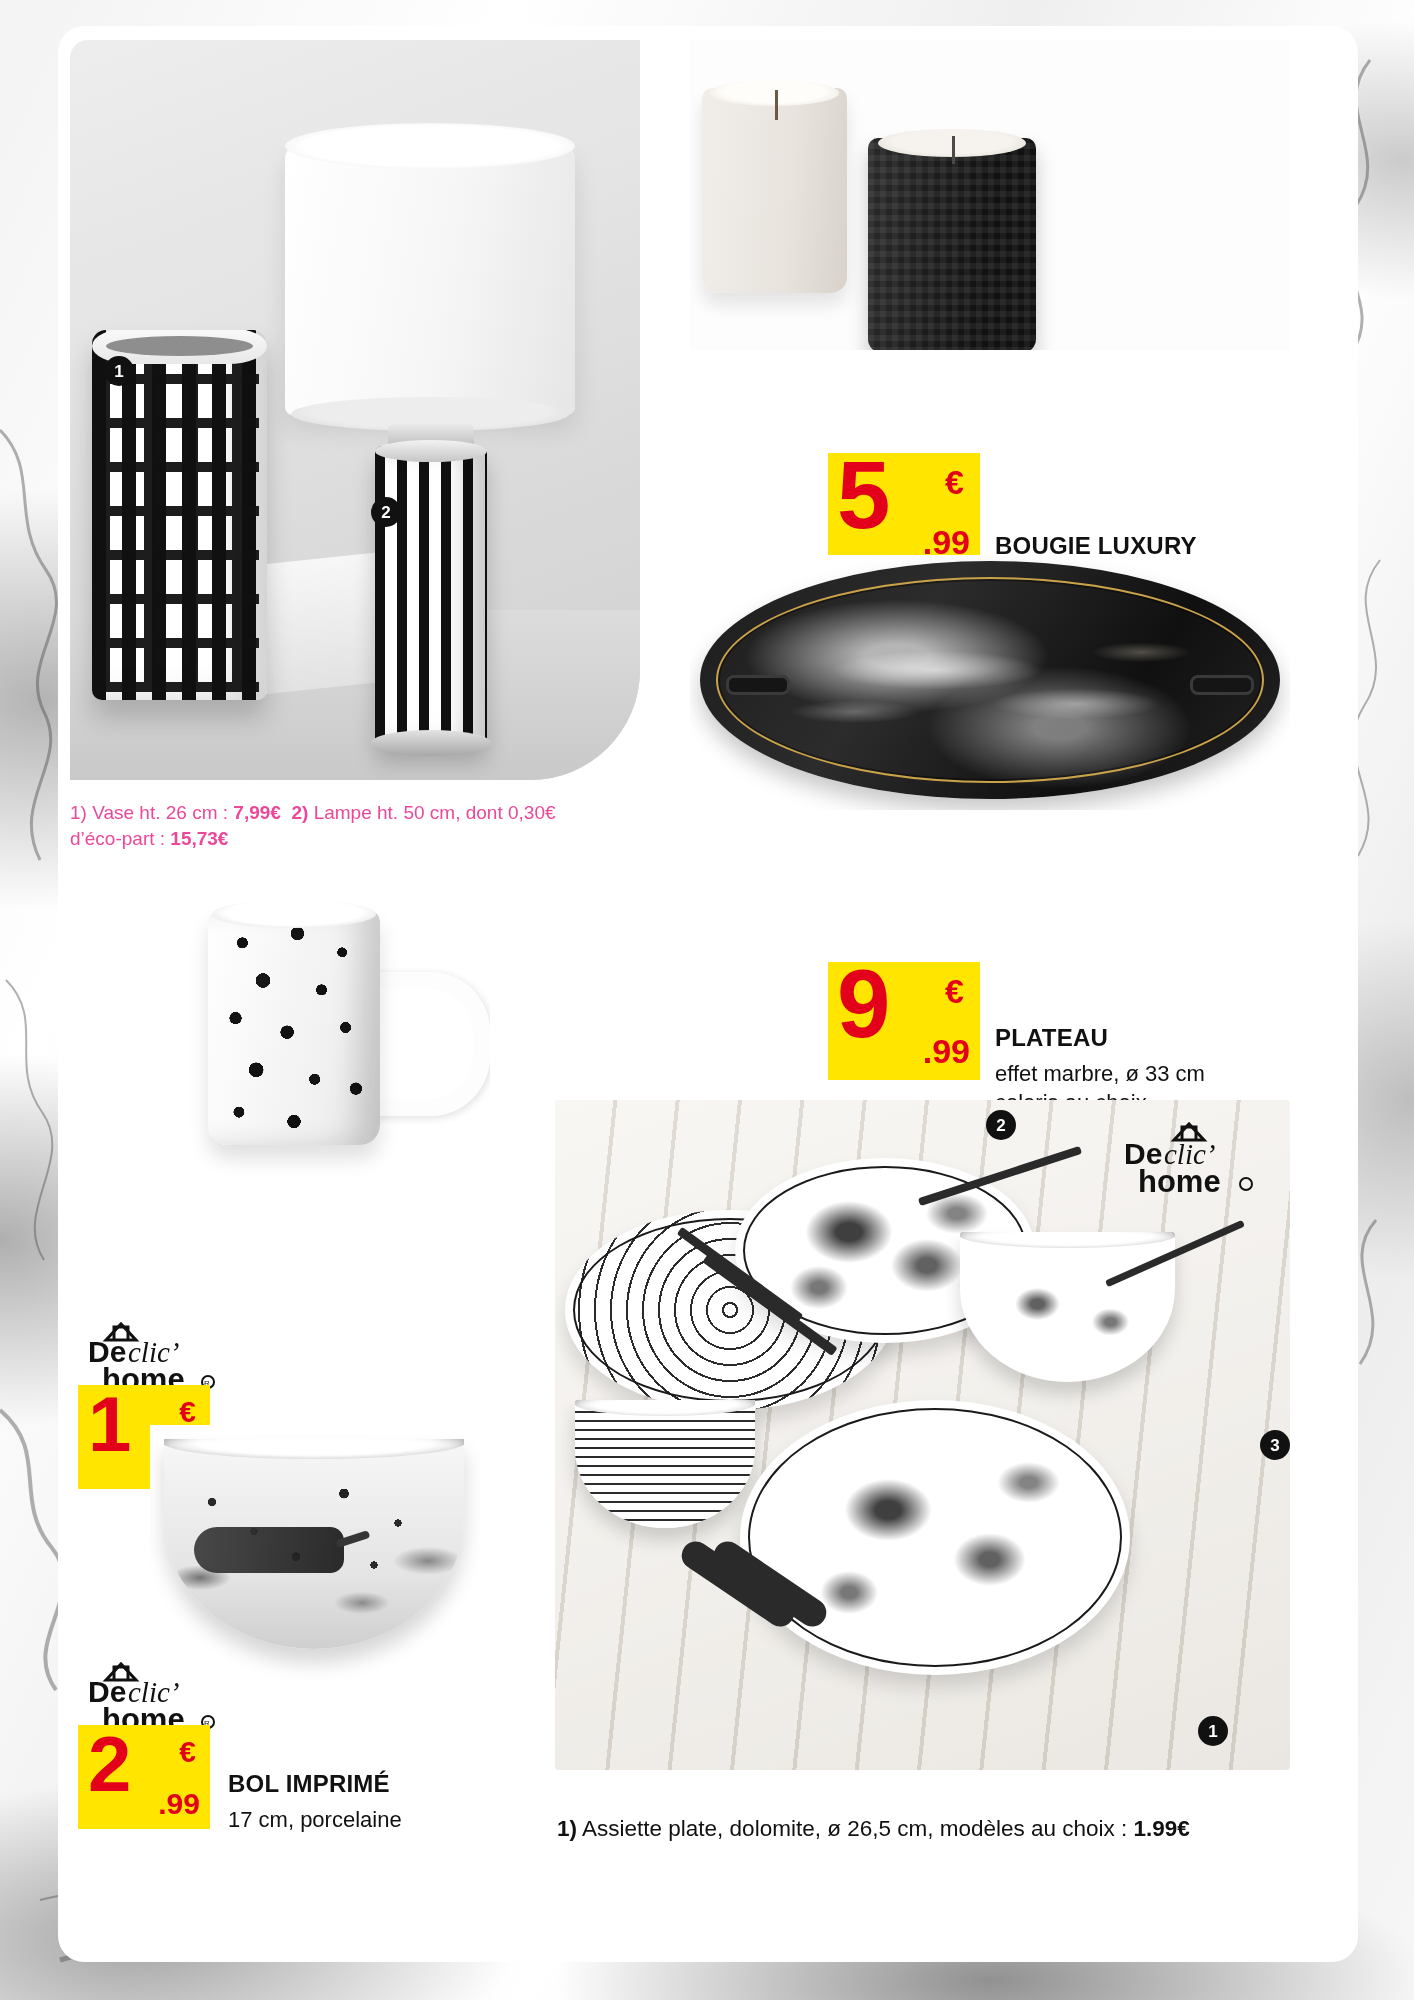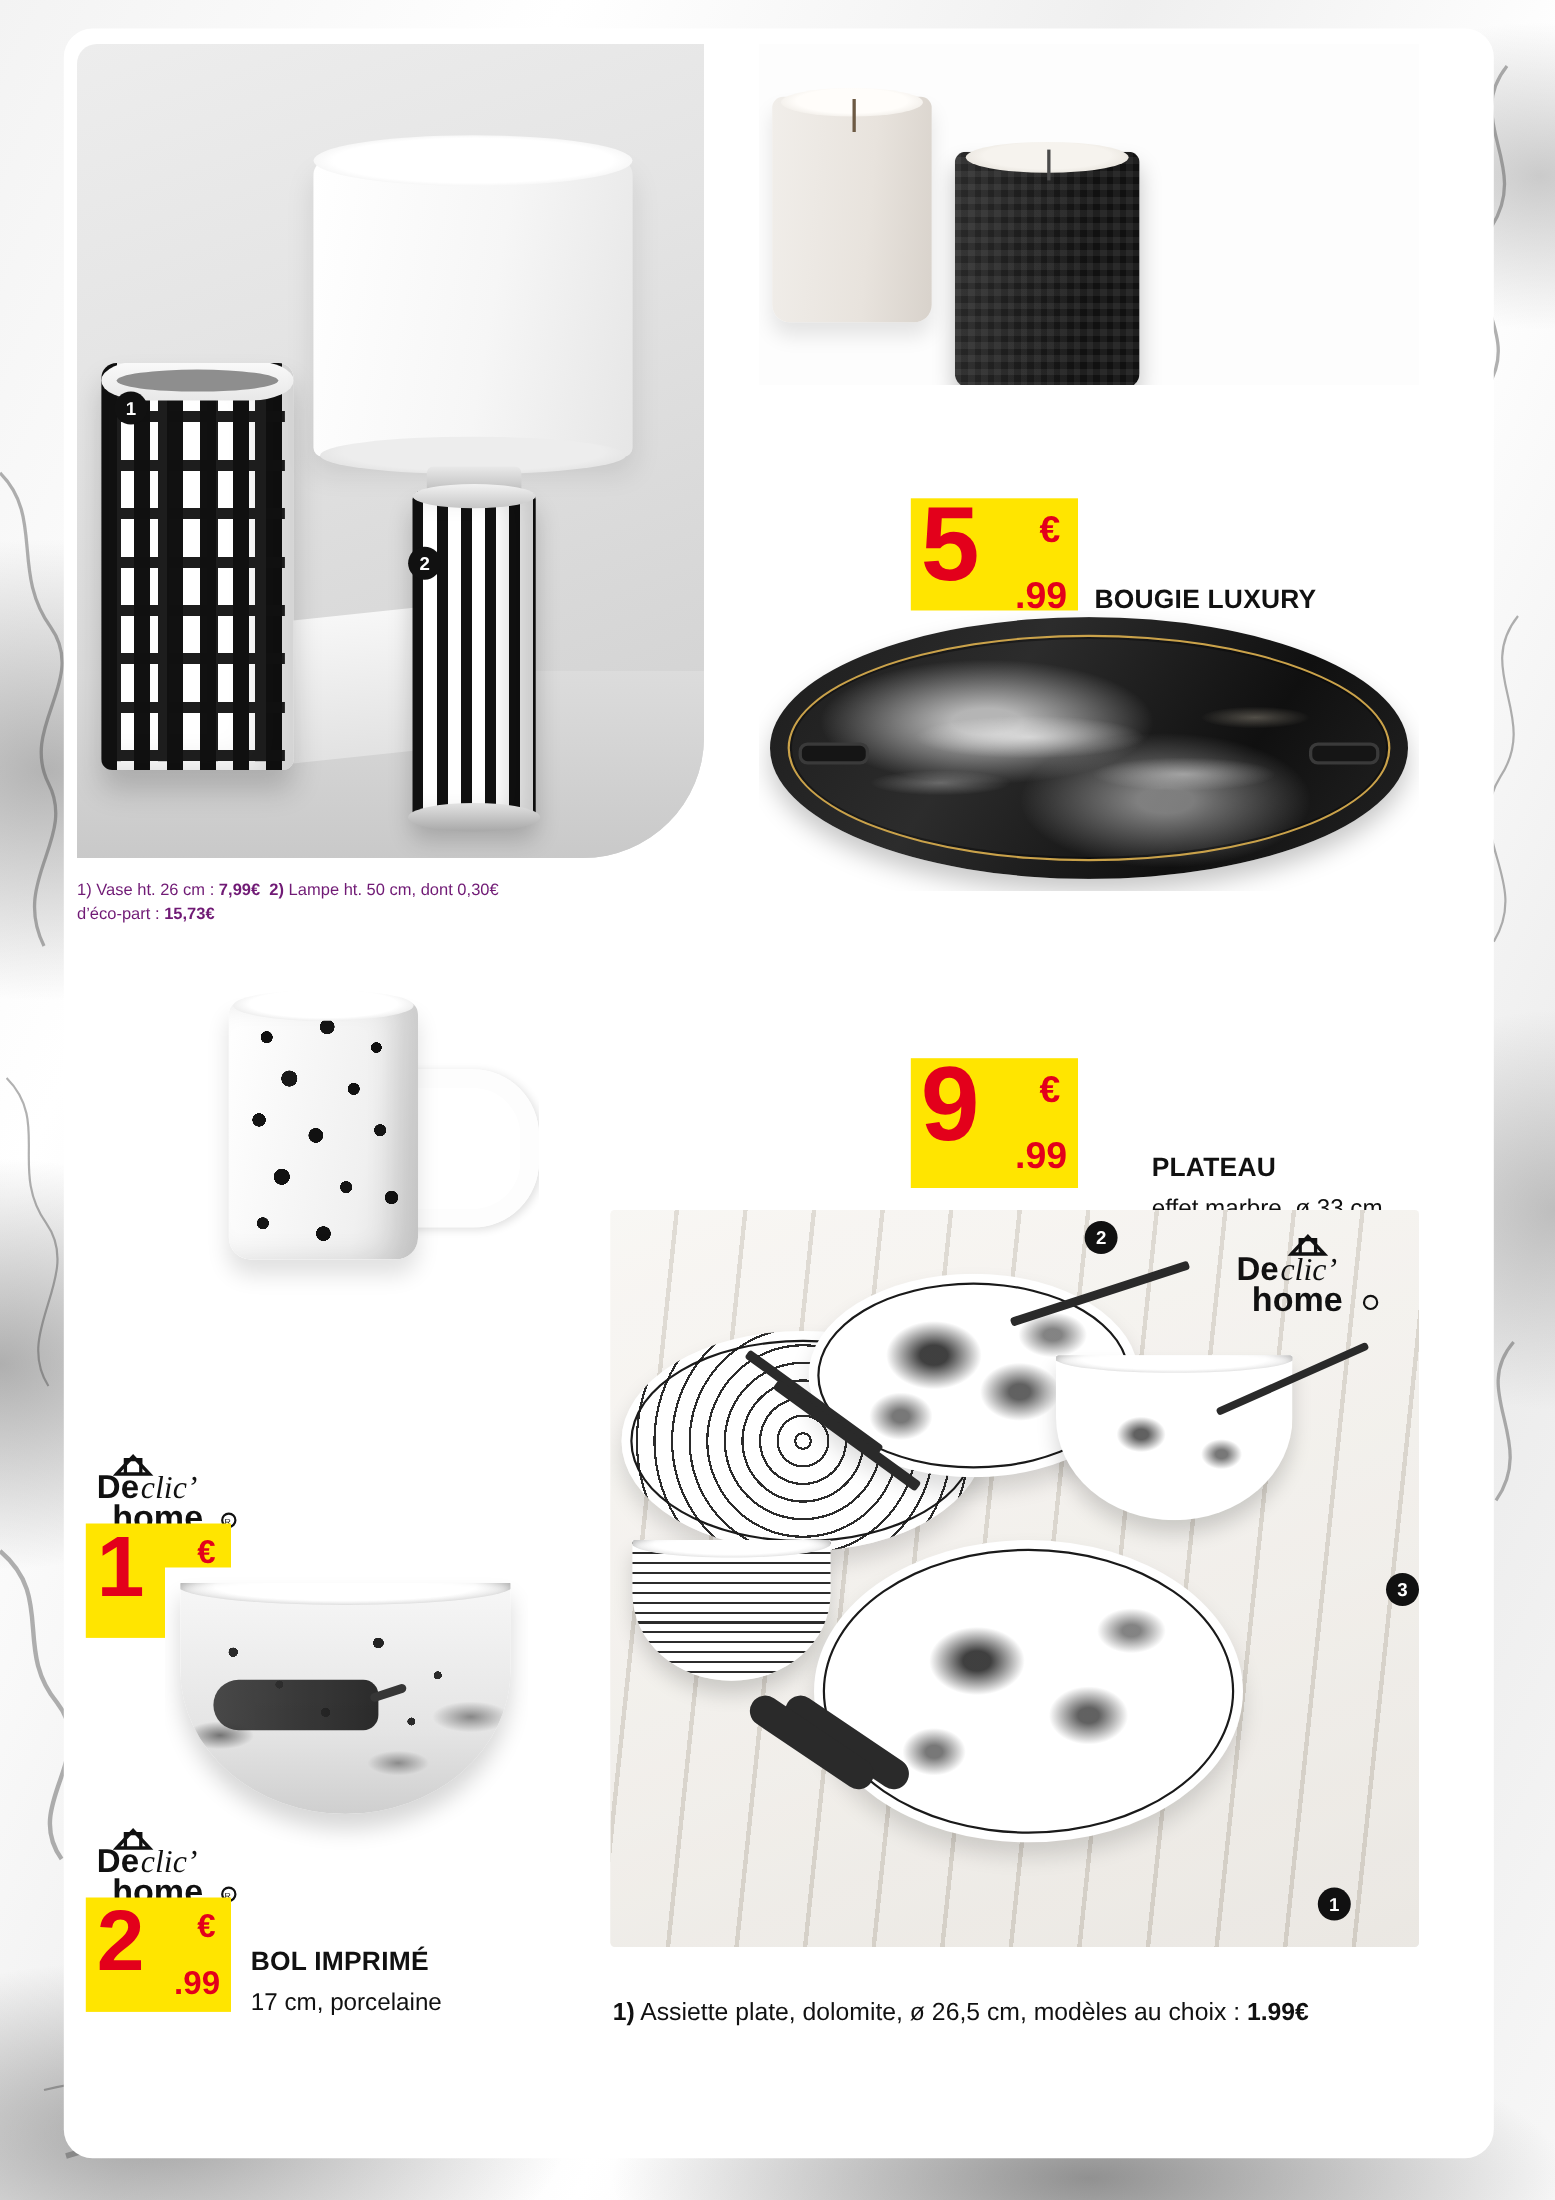--- a/index.html
+++ b/index.html
@@ -145,23 +145,23 @@
   }
   .lamp-base .foot {
     position: absolute; bottom:-10px; left:-4px; width: calc(100% + 8px); height: 26px;
     background: linear-gradient(180deg,#e3e3e3,#a8a8a8); border-radius: 50%;
   }
 
   
   #lamp-caption {
     position: absolute;
     left: 70px; top: 800px; width: 580px;
-    font-size: 15px;
+    font-size: 19px;
     line-height: 1.38;
-    color: #701a75;
+    color: #ec4899;
   }
   #lamp-caption b { font-weight: 700; }
 
   
   #candle-photo {
     left: 690px; top: 40px;
     width: 600px; height: 310px;
     background: #fdfdfd;
   }
   .candle-white {
@@ -521,21 +521,21 @@
   </div>
 </div>
 
 <div class="price-tag" style="left:828px; top:962px; width:152px; height:118px;">
   <div class="price-inner">
     <span class="price-int">9</span>
     <span class="price-euro">€</span>
     <span class="price-cents">.99</span>
   </div>
 </div>
-<div class="abs" style="left:1047px; top:1024px; width:320px;margin-top:24px;">
+<div class="abs" style="left:995px; top:1024px; width:320px;">
   <div class="prod-title">PLATEAU</div>
   <div class="prod-desc" style="margin-top:8px;">effet marbre, ø 33 cm</div>
   <div class="prod-desc">coloris au choix</div>
 </div>
 
 <div class="photo" id="mug-photo">
   <div class="mug-handle"></div>
   <div class="mug-body">
     <div class="top"></div>
   </div>

